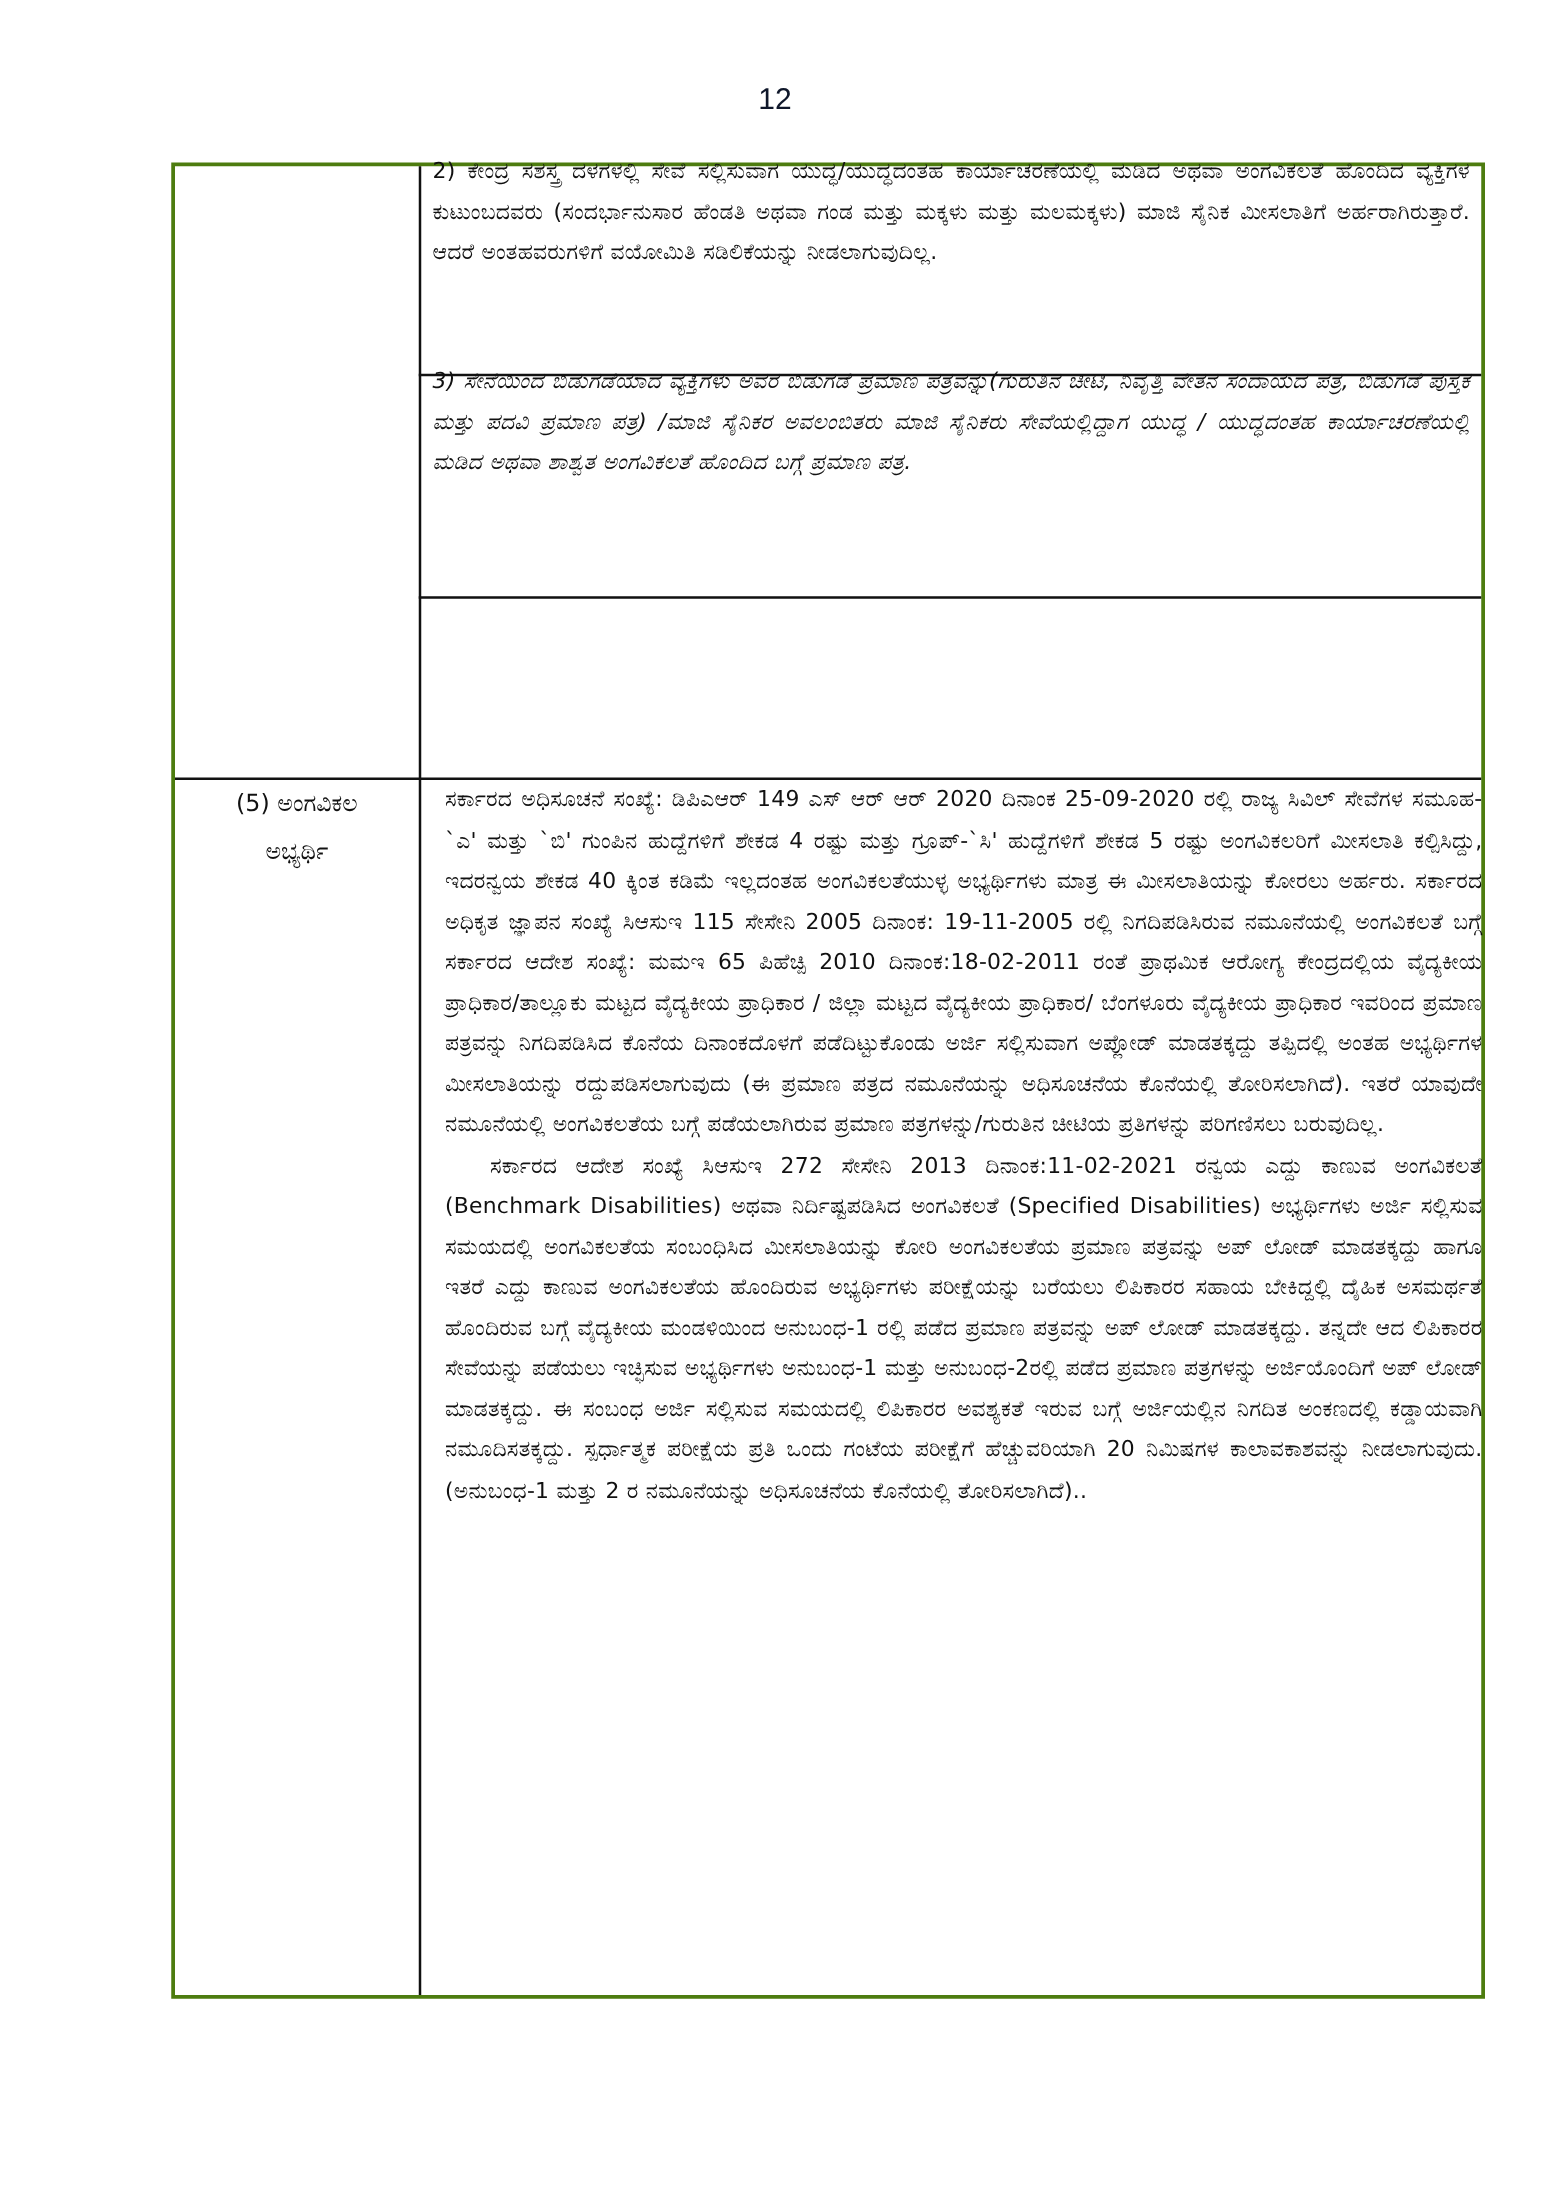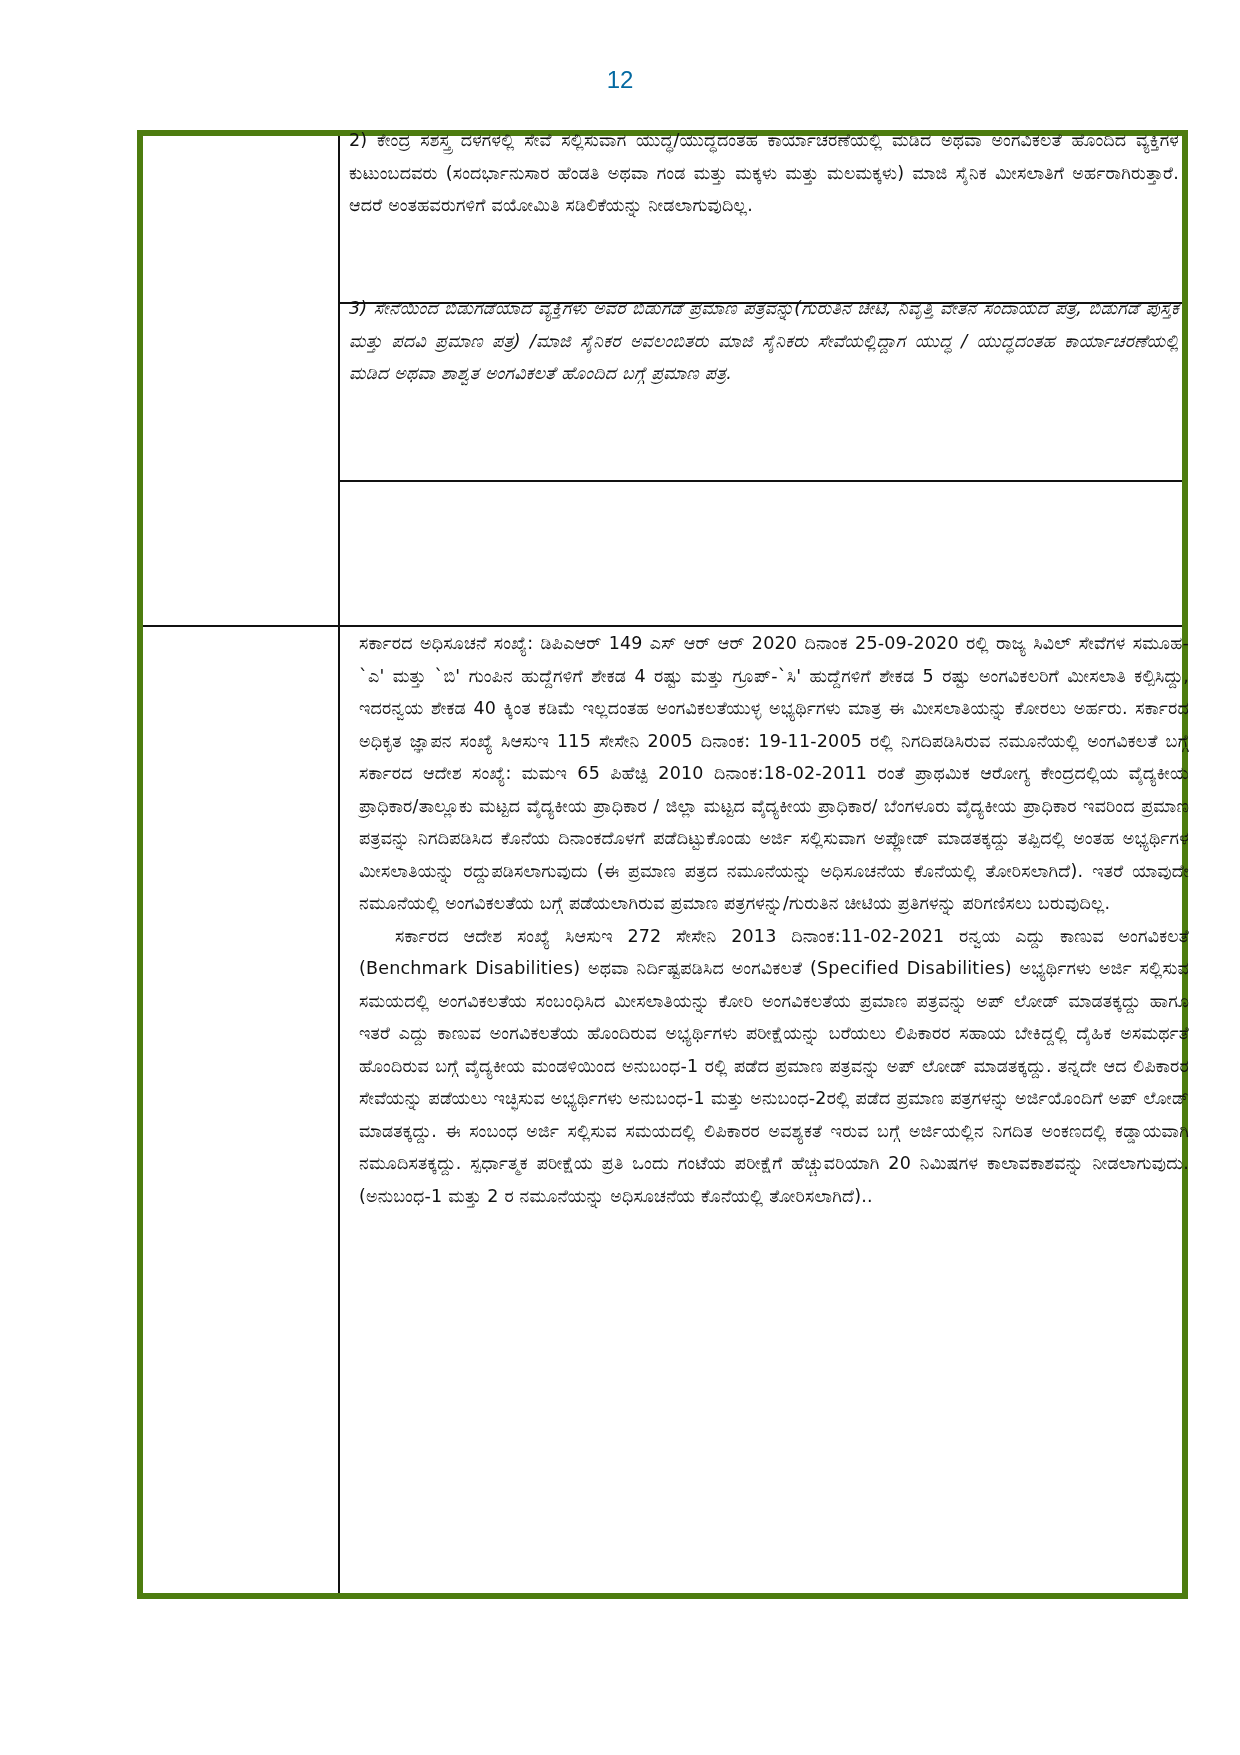--- a/index.html
+++ b/index.html
@@ -16,29 +16,29 @@
       color: #111111;
     }
     .page-number {
       position: absolute;
       left: 0;
       width: 1240px;
       top: 66px;
       text-align: center;
       font-family: "Liberation Sans", sans-serif;
       font-size: 24px;
-      color: #0369a1;
+      color: #0f172a;
     }
     .doc-table {
       position: absolute;
       left: 137px;
       top: 130px;
       width: 1051px;
       height: 1469px;
-      border: 6px solid #4d7c0f;
+      border: 3px solid #4d7c0f;
       box-sizing: border-box;
     }
     .left-col-divider {
       position: absolute;
       left: 195px;
       top: 0;
       width: 2px;
       height: 100%;
       background: #111;
     }
@@ -88,18 +88,22 @@
 
   <div class="cell" style="left:206px; top:-12px; width:830px;">
     <p>2)  ಕೇಂದ್ರ ಸಶಸ್ತ್ರ ದಳಗಳಲ್ಲಿ ಸೇವೆ ಸಲ್ಲಿಸುವಾಗ ಯುದ್ಧ/ಯುದ್ಧದಂತಹ ಕಾರ್ಯಾಚರಣೆಯಲ್ಲಿ ಮಡಿದ ಅಥವಾ ಅಂಗವಿಕಲತೆ ಹೊಂದಿದ  ವ್ಯಕ್ತಿಗಳ ಕುಟುಂಬದವರು (ಸಂದರ್ಭಾನುಸಾರ ಹೆಂಡತಿ ಅಥವಾ ಗಂಡ ಮತ್ತು ಮಕ್ಕಳು ಮತ್ತು ಮಲಮಕ್ಕಳು) ಮಾಜಿ ಸೈನಿಕ ಮೀಸಲಾತಿಗೆ ಅರ್ಹರಾಗಿರುತ್ತಾರೆ. ಆದರೆ ಅಂತಹವರುಗಳಿಗೆ ವಯೋಮಿತಿ ಸಡಿಲಿಕೆಯನ್ನು ನೀಡಲಾಗುವುದಿಲ್ಲ.</p>
   </div>
 
   <div class="cell" style="left:206px; top:156px; width:830px;font-style:italic;">
     <p> 3) ಸೇನೆಯಿಂದ ಬಿಡುಗಡೆಯಾದ ವ್ಯಕ್ತಿಗಳು ಅವರ ಬಿಡುಗಡೆ ಪ್ರಮಾಣ ಪತ್ರವನ್ನು(ಗುರುತಿನ ಚೀಟಿ, ನಿವೃತ್ತಿ ವೇತನ ಸಂದಾಯದ ಪತ್ರ, ಬಿಡುಗಡೆ ಪುಸ್ತಕ ಮತ್ತು ಪದವಿ ಪ್ರಮಾಣ ಪತ್ರ) /ಮಾಜಿ ಸೈನಿಕರ ಅವಲಂಬಿತರು ಮಾಜಿ ಸೈನಿಕರು ಸೇವೆಯಲ್ಲಿದ್ದಾಗ ಯುದ್ಧ / ಯುದ್ಧದಂತಹ ಕಾರ್ಯಾಚರಣೆಯಲ್ಲಿ ಮಡಿದ ಅಥವಾ ಶಾಶ್ವತ ಅಂಗವಿಕಲತೆ ಹೊಂದಿದ ಬಗ್ಗೆ ಪ್ರಮಾಣ ಪತ್ರ.</p>
   </div>
 
 
+  <div class="left-label" style="top:493px;">
+    <div>(5) ಅಂಗವಿಕಲ</div>
+    <div style="margin-top:4px;">ಅಭ್ಯರ್ಥಿ</div>
+  </div>
 
   <div class="cell" style="left:216px; top:491px; width:830px;">
     <p>ಸರ್ಕಾರದ ಅಧಿಸೂಚನೆ ಸಂಖ್ಯೆ: ಡಿಪಿಎಆರ್ 149  ಎಸ್ ಆರ್ ಆರ್ 2020 ದಿನಾಂಕ 25-09-2020 ರಲ್ಲಿ ರಾಜ್ಯ ಸಿವಿಲ್ ಸೇವೆಗಳ ಸಮೂಹ-`ಎ' ಮತ್ತು `ಬಿ' ಗುಂಪಿನ ಹುದ್ದೆಗಳಿಗೆ ಶೇಕಡ 4 ರಷ್ಟು ಮತ್ತು ಗ್ರೂಪ್-`ಸಿ' ಹುದ್ದೆಗಳಿಗೆ ಶೇಕಡ 5 ರಷ್ಟು  ಅಂಗವಿಕಲರಿಗೆ ಮೀಸಲಾತಿ ಕಲ್ಪಿಸಿದ್ದು, ಇದರನ್ವಯ ಶೇಕಡ 40 ಕ್ಕಿಂತ ಕಡಿಮೆ ಇಲ್ಲದಂತಹ ಅಂಗವಿಕಲತೆಯುಳ್ಳ ಅಭ್ಯರ್ಥಿಗಳು ಮಾತ್ರ ಈ ಮೀಸಲಾತಿಯನ್ನು ಕೋರಲು ಅರ್ಹರು.  ಸರ್ಕಾರದ ಅಧಿಕೃತ ಜ್ಞಾಪನ ಸಂಖ್ಯೆ ಸಿಆಸುಇ 115 ಸೇಸೇನಿ 2005 ದಿನಾಂಕ: 19-11-2005 ರಲ್ಲಿ ನಿಗದಿಪಡಿಸಿರುವ ನಮೂನೆಯಲ್ಲಿ ಅಂಗವಿಕಲತೆ ಬಗ್ಗೆ ಸರ್ಕಾರದ ಆದೇಶ ಸಂಖ್ಯೆ: ಮಮಇ 65 ಪಿಹೆಚ್ಪಿ 2010 ದಿನಾಂಕ:18-02-2011 ರಂತೆ ಪ್ರಾಥಮಿಕ ಆರೋಗ್ಯ ಕೇಂದ್ರದಲ್ಲಿಯ ವೈದ್ಯಕೀಯ ಪ್ರಾಧಿಕಾರ/ತಾಲ್ಲೂಕು ಮಟ್ಟದ ವೈದ್ಯಕೀಯ ಪ್ರಾಧಿಕಾರ / ಜಿಲ್ಲಾ ಮಟ್ಟದ ವೈದ್ಯಕೀಯ  ಪ್ರಾಧಿಕಾರ/ ಬೆಂಗಳೂರು ವೈದ್ಯಕೀಯ ಪ್ರಾಧಿಕಾರ ಇವರಿಂದ ಪ್ರಮಾಣ ಪತ್ರವನ್ನು ನಿಗದಿಪಡಿಸಿದ ಕೊನೆಯ ದಿನಾಂಕದೊಳಗೆ ಪಡೆದಿಟ್ಟುಕೊಂಡು ಅರ್ಜಿ ಸಲ್ಲಿಸುವಾಗ ಅಪ್ಲೋಡ್ ಮಾಡತಕ್ಕದ್ದು ತಪ್ಪಿದಲ್ಲಿ ಅಂತಹ ಅಭ್ಯರ್ಥಿಗಳ ಮೀಸಲಾತಿಯನ್ನು ರದ್ದುಪಡಿಸಲಾಗುವುದು (ಈ ಪ್ರಮಾಣ ಪತ್ರದ ನಮೂನೆಯನ್ನು ಅಧಿಸೂಚನೆಯ ಕೊನೆಯಲ್ಲಿ ತೋರಿಸಲಾಗಿದೆ). ಇತರೆ ಯಾವುದೇ ನಮೂನೆಯಲ್ಲಿ ಅಂಗವಿಕಲತೆಯ ಬಗ್ಗೆ ಪಡೆಯಲಾಗಿರುವ ಪ್ರಮಾಣ ಪತ್ರಗಳನ್ನು/ಗುರುತಿನ ಚೀಟಿಯ ಪ್ರತಿಗಳನ್ನು ಪರಿಗಣಿಸಲು ಬರುವುದಿಲ್ಲ.</p>
     <p class="indent">ಸರ್ಕಾರದ ಆದೇಶ ಸಂಖ್ಯೆ ಸಿಆಸುಇ 272 ಸೇಸೇನಿ 2013 ದಿನಾಂಕ:11-02-2021 ರನ್ವಯ ಎದ್ದು ಕಾಣುವ ಅಂಗವಿಕಲತೆ (Benchmark Disabilities) ಅಥವಾ ನಿರ್ದಿಷ್ಟಪಡಿಸಿದ ಅಂಗವಿಕಲತೆ (Specified Disabilities) ಅಭ್ಯರ್ಥಿಗಳು ಅರ್ಜಿ ಸಲ್ಲಿಸುವ ಸಮಯದಲ್ಲಿ ಅಂಗವಿಕಲತೆಯ ಸಂಬಂಧಿಸಿದ ಮೀಸಲಾತಿಯನ್ನು ಕೋರಿ ಅಂಗವಿಕಲತೆಯ ಪ್ರಮಾಣ ಪತ್ರವನ್ನು ಅಪ್ ಲೋಡ್ ಮಾಡತಕ್ಕದ್ದು ಹಾಗೂ ಇತರೆ ಎದ್ದು ಕಾಣುವ ಅಂಗವಿಕಲತೆಯ ಹೊಂದಿರುವ ಅಭ್ಯರ್ಥಿಗಳು ಪರೀಕ್ಷೆಯನ್ನು ಬರೆಯಲು ಲಿಪಿಕಾರರ ಸಹಾಯ ಬೇಕಿದ್ದಲ್ಲಿ ದೈಹಿಕ ಅಸಮರ್ಥತೆ ಹೊಂದಿರುವ ಬಗ್ಗೆ ವೈದ್ಯಕೀಯ ಮಂಡಳಿಯಿಂದ ಅನುಬಂಧ-1 ರಲ್ಲಿ ಪಡೆದ ಪ್ರಮಾಣ ಪತ್ರವನ್ನು ಅಪ್ ಲೋಡ್ ಮಾಡತಕ್ಕದ್ದು. ತನ್ನದೇ  ಆದ ಲಿಪಿಕಾರರ ಸೇವೆಯನ್ನು ಪಡೆಯಲು ಇಚ್ಛಿಸುವ ಅಭ್ಯರ್ಥಿಗಳು ಅನುಬಂಧ-1 ಮತ್ತು ಅನುಬಂಧ-2ರಲ್ಲಿ ಪಡೆದ ಪ್ರಮಾಣ ಪತ್ರಗಳನ್ನು ಅರ್ಜಿಯೊಂದಿಗೆ ಅಪ್ ಲೋಡ್ ಮಾಡತಕ್ಕದ್ದು. ಈ ಸಂಬಂಧ ಅರ್ಜಿ ಸಲ್ಲಿಸುವ ಸಮಯದಲ್ಲಿ ಲಿಪಿಕಾರರ ಅವಶ್ಯಕತೆ ಇರುವ  ಬಗ್ಗೆ ಅರ್ಜಿಯಲ್ಲಿನ ನಿಗದಿತ ಅಂಕಣದಲ್ಲಿ ಕಡ್ಡಾಯವಾಗಿ ನಮೂದಿಸತಕ್ಕದ್ದು.  ಸ್ಪರ್ಧಾತ್ಮಕ ಪರೀಕ್ಷೆಯ ಪ್ರತಿ ಒಂದು ಗಂಟೆಯ ಪರೀಕ್ಷೆಗೆ ಹೆಚ್ಚುವರಿಯಾಗಿ 20 ನಿಮಿಷಗಳ ಕಾಲಾವಕಾಶವನ್ನು ನೀಡಲಾಗುವುದು. (ಅನುಬಂಧ-1 ಮತ್ತು 2 ರ ನಮೂನೆಯನ್ನು ಅಧಿಸೂಚನೆಯ ಕೊನೆಯಲ್ಲಿ ತೋರಿಸಲಾಗಿದೆ)..</p>
   </div>
 </div>
 
 </body></html>

